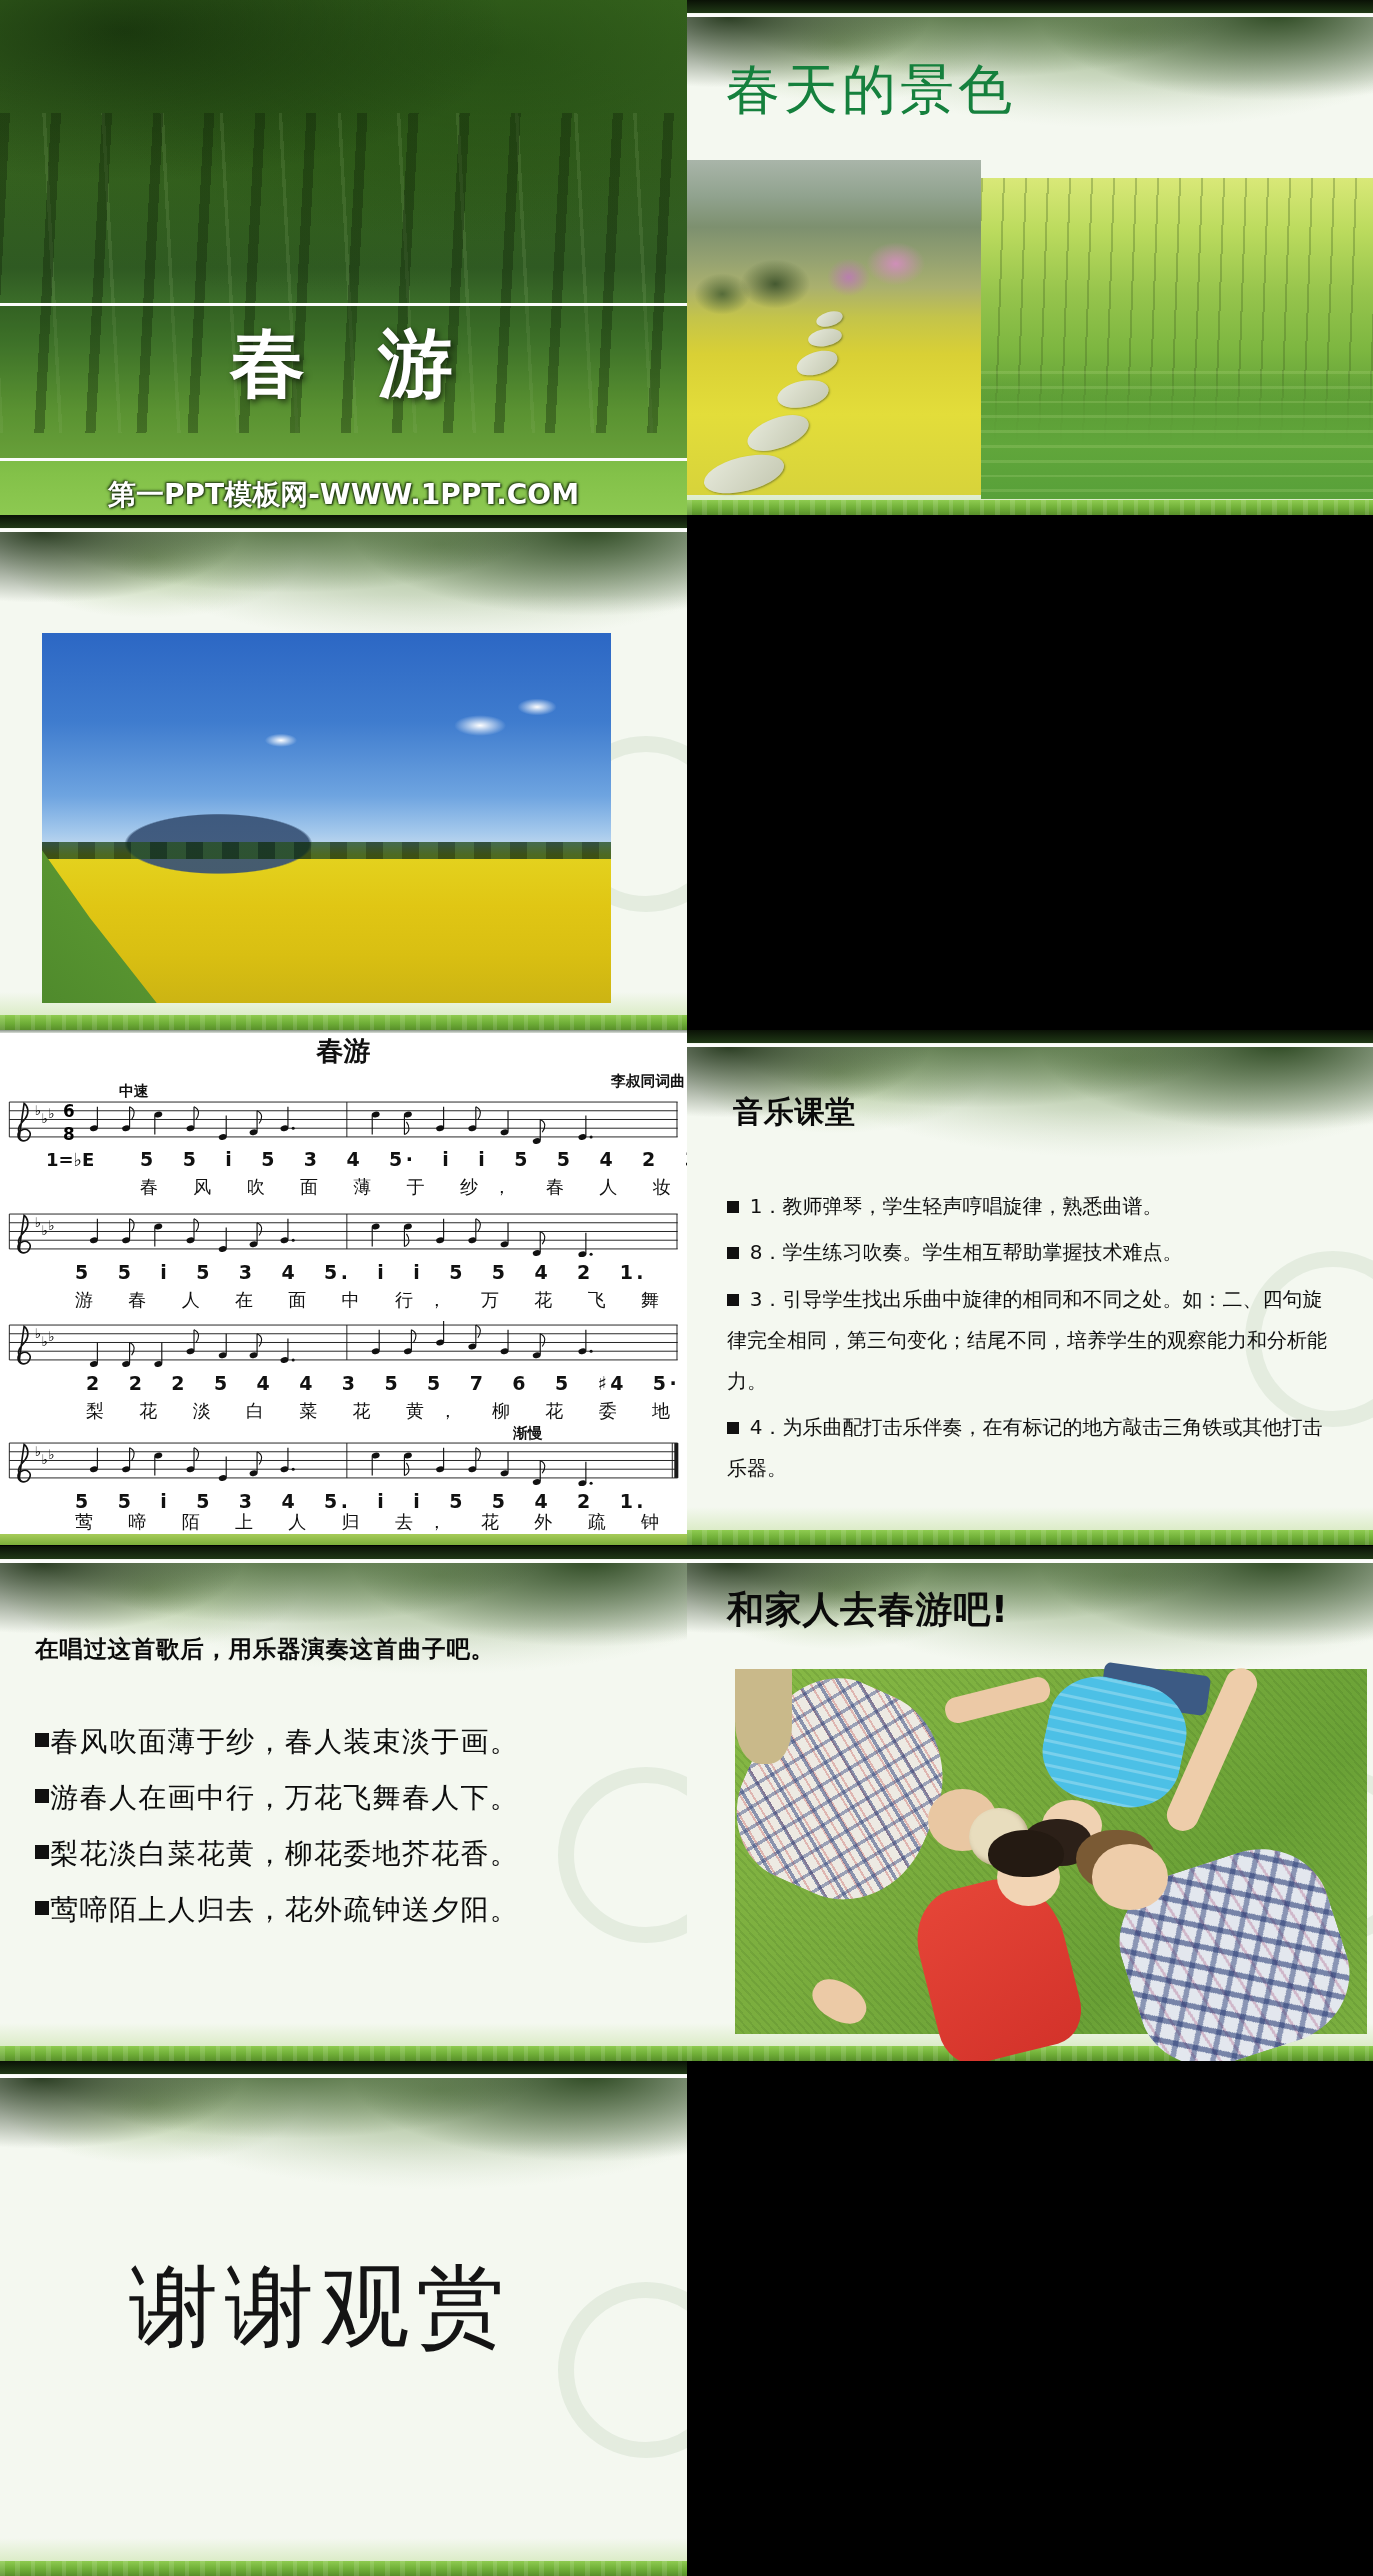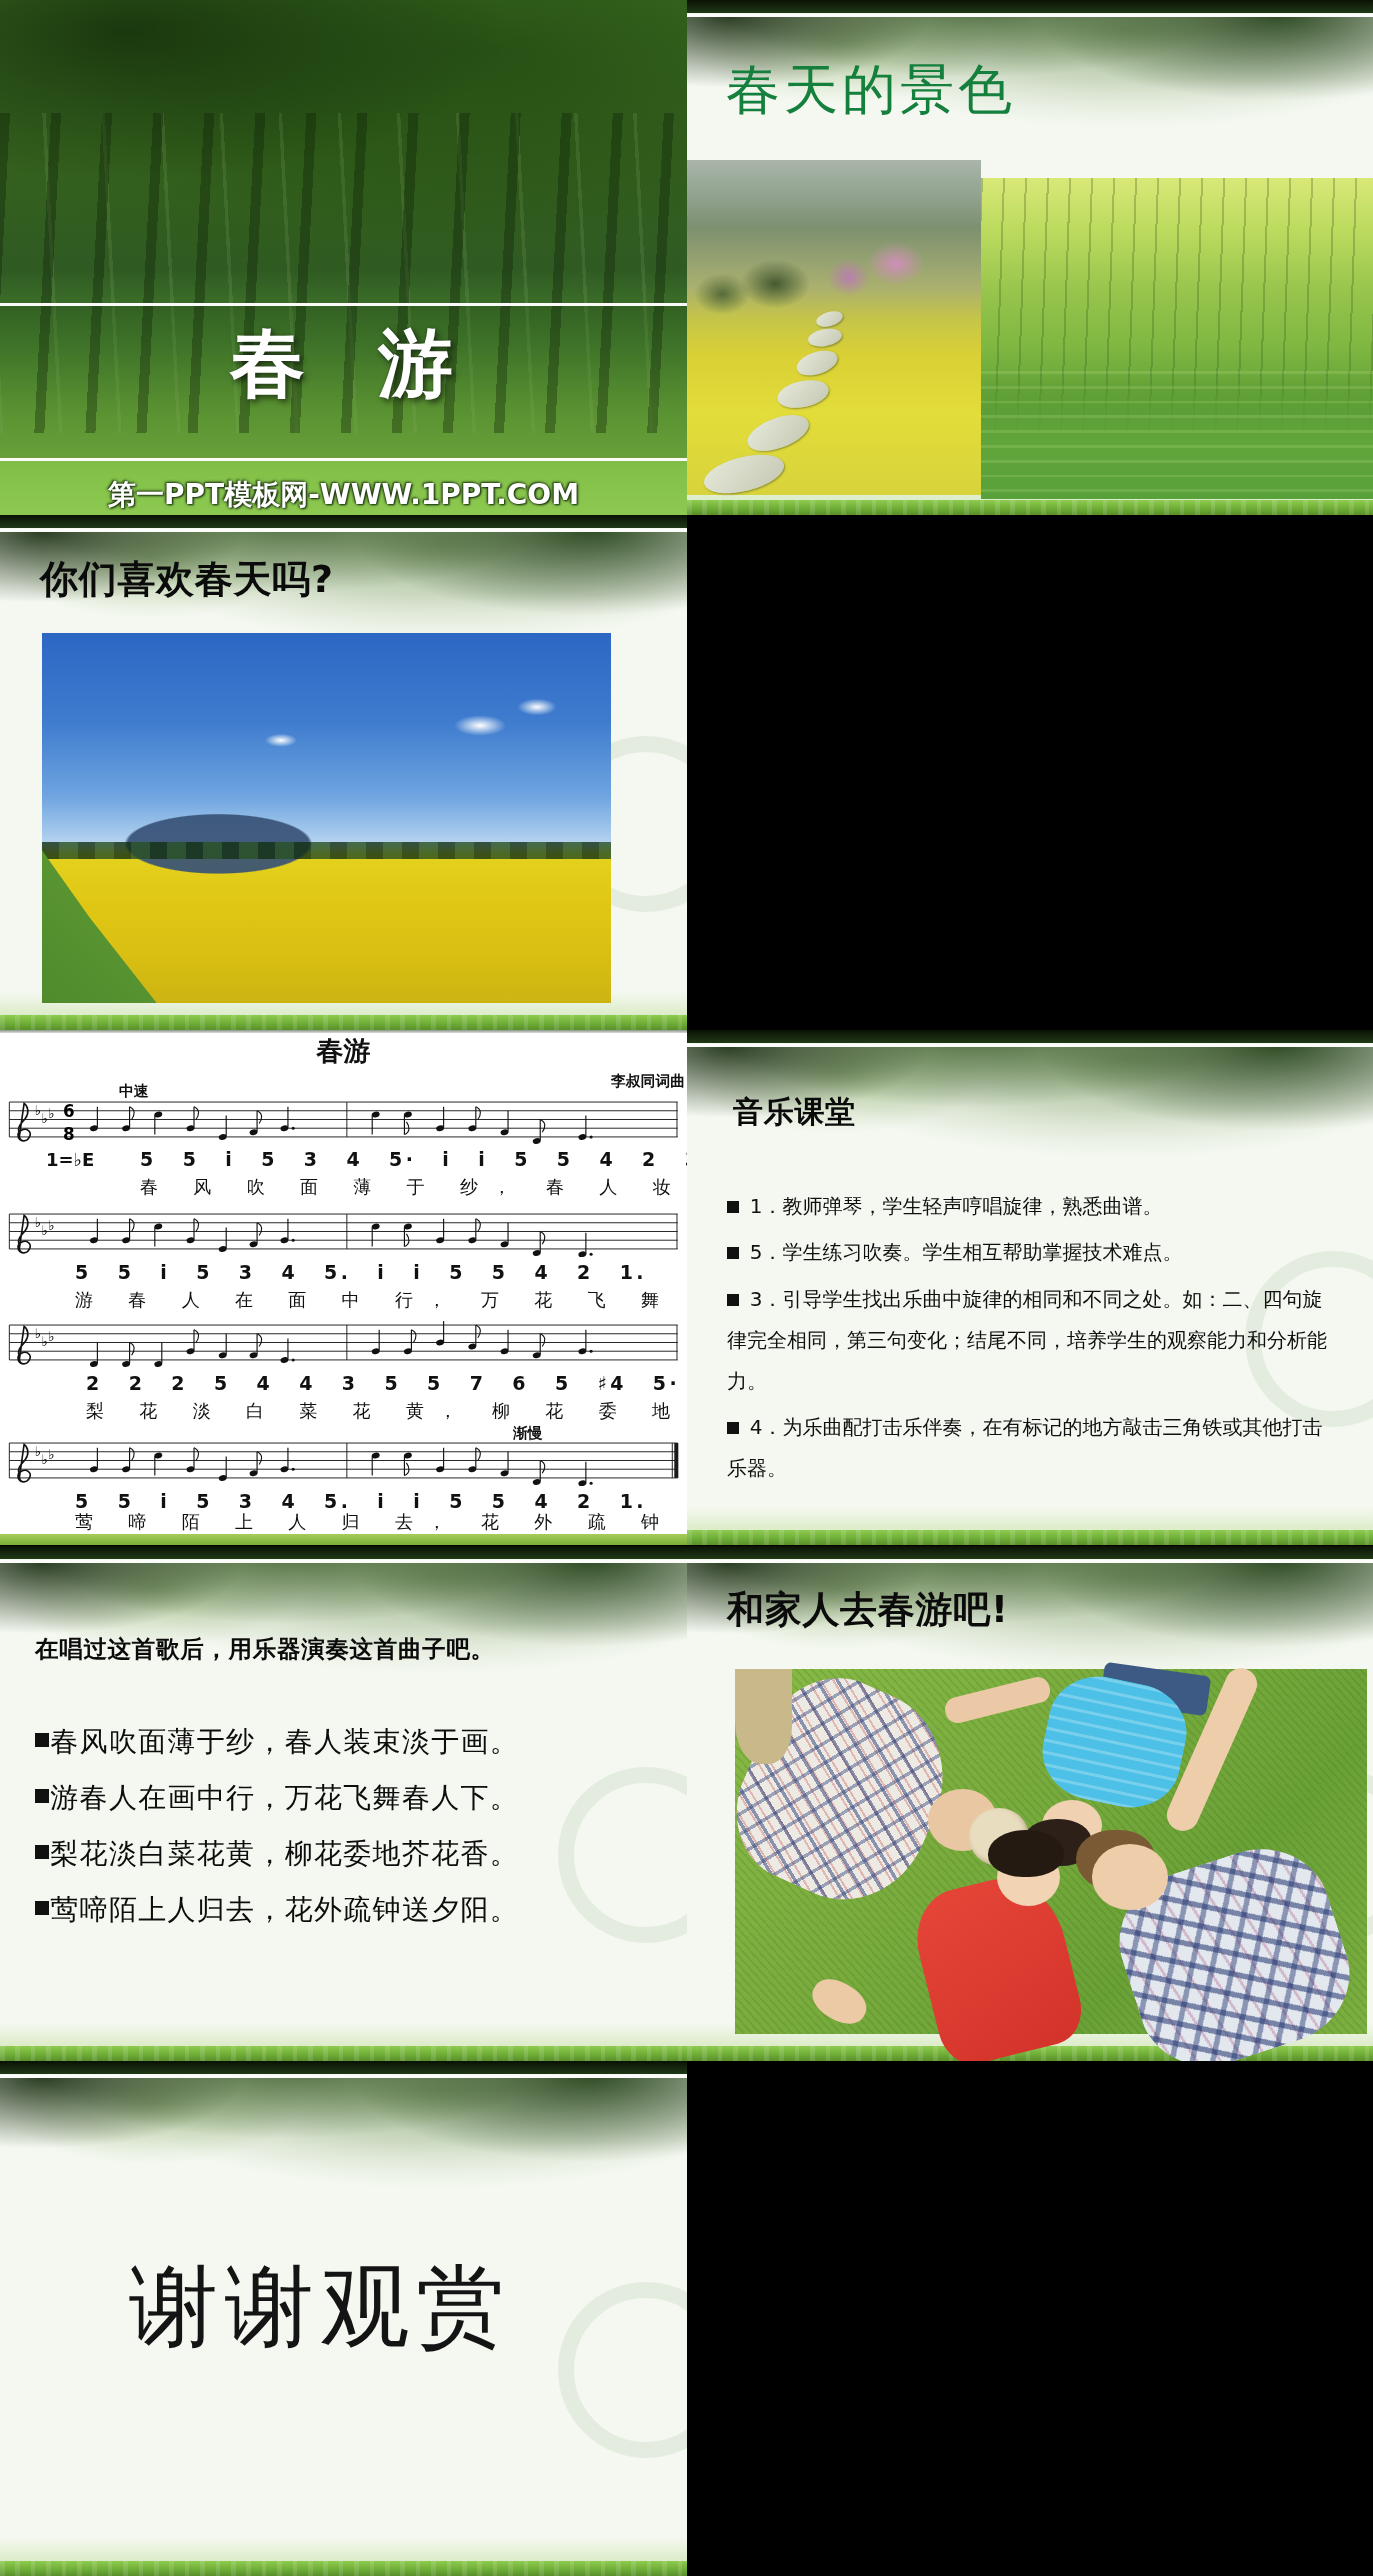--- a/index.html
+++ b/index.html
@@ -163,21 +163,20 @@
     </div>
     <div class="grassfade"></div>
     <div class="grassband"></div>
   </div>
 
   <div class="cell" style="left:0;top:515px">
     <div class="topbar"></div>
     <div class="topline"></div>
     <div class="foliage"></div>
     <div class="ring"></div>
-    <div class="title-sans s3-title">你们喜欢春天吗?</div>
     <div class="photo ph-sky">
       <div class="treeline"></div>
       <div class="fgrass"></div>
     </div>
     <div class="grassfade"></div>
     <div class="grassband"></div>
   </div>
 
 
   <div class="cell score-bg" style="left:0;top:1030px">
@@ -524,21 +523,21 @@
   </div>
 
   <div class="cell" style="left:687px;top:1030px">
     <div class="topbar"></div>
     <div class="topline"></div>
     <div class="foliage"></div>
     <div class="ring"></div>
     <div class="title-sans s6-title">音乐课堂</div>
     <ul class="blist">
       <li>1．教师弹琴，学生轻声哼唱旋律，熟悉曲谱。</li>
-      <li>5．学生练习吹奏。学生相互帮助掌握技术难点。</li>
+      <li>8．学生练习吹奏。学生相互帮助掌握技术难点。</li>
       <li>3．引导学生找出乐曲中旋律的相同和不同之处。如：二、四句旋律完全相同，第三句变化；结尾不同，培养学生的观察能力和分析能力。</li>
       <li>4．为乐曲配打击乐伴奏，在有标记的地方敲击三角铁或其他打击乐器。</li>
     </ul>
     <div class="grassfade"></div>
     <div class="grassband"></div>
   </div>
 
   <div class="cell" style="left:0;top:1546px">
     <div class="topbar"></div>
     <div class="topline"></div>

